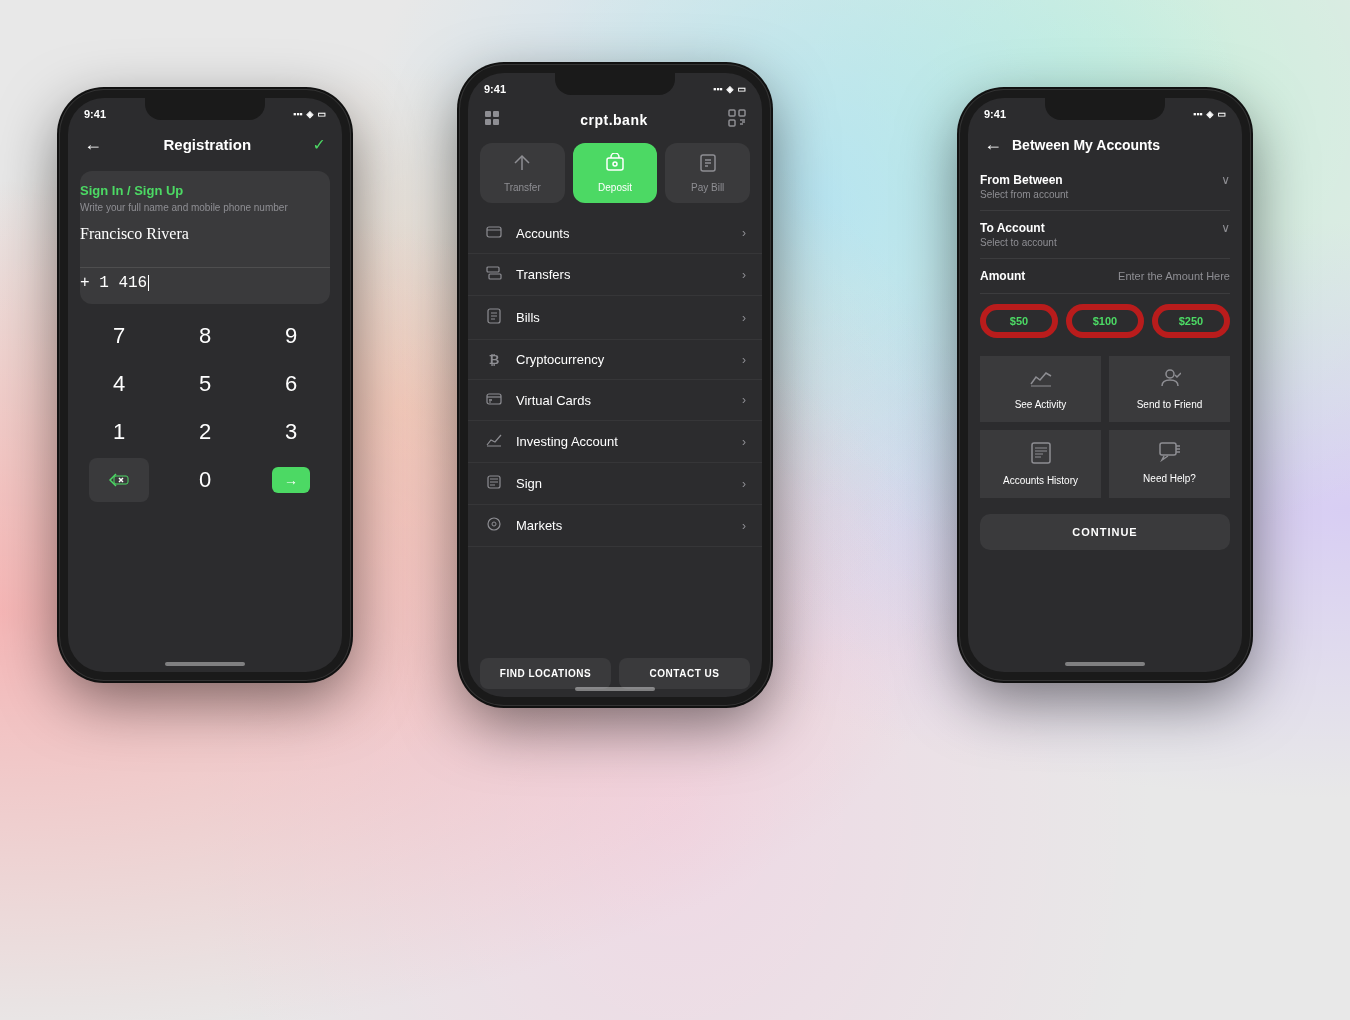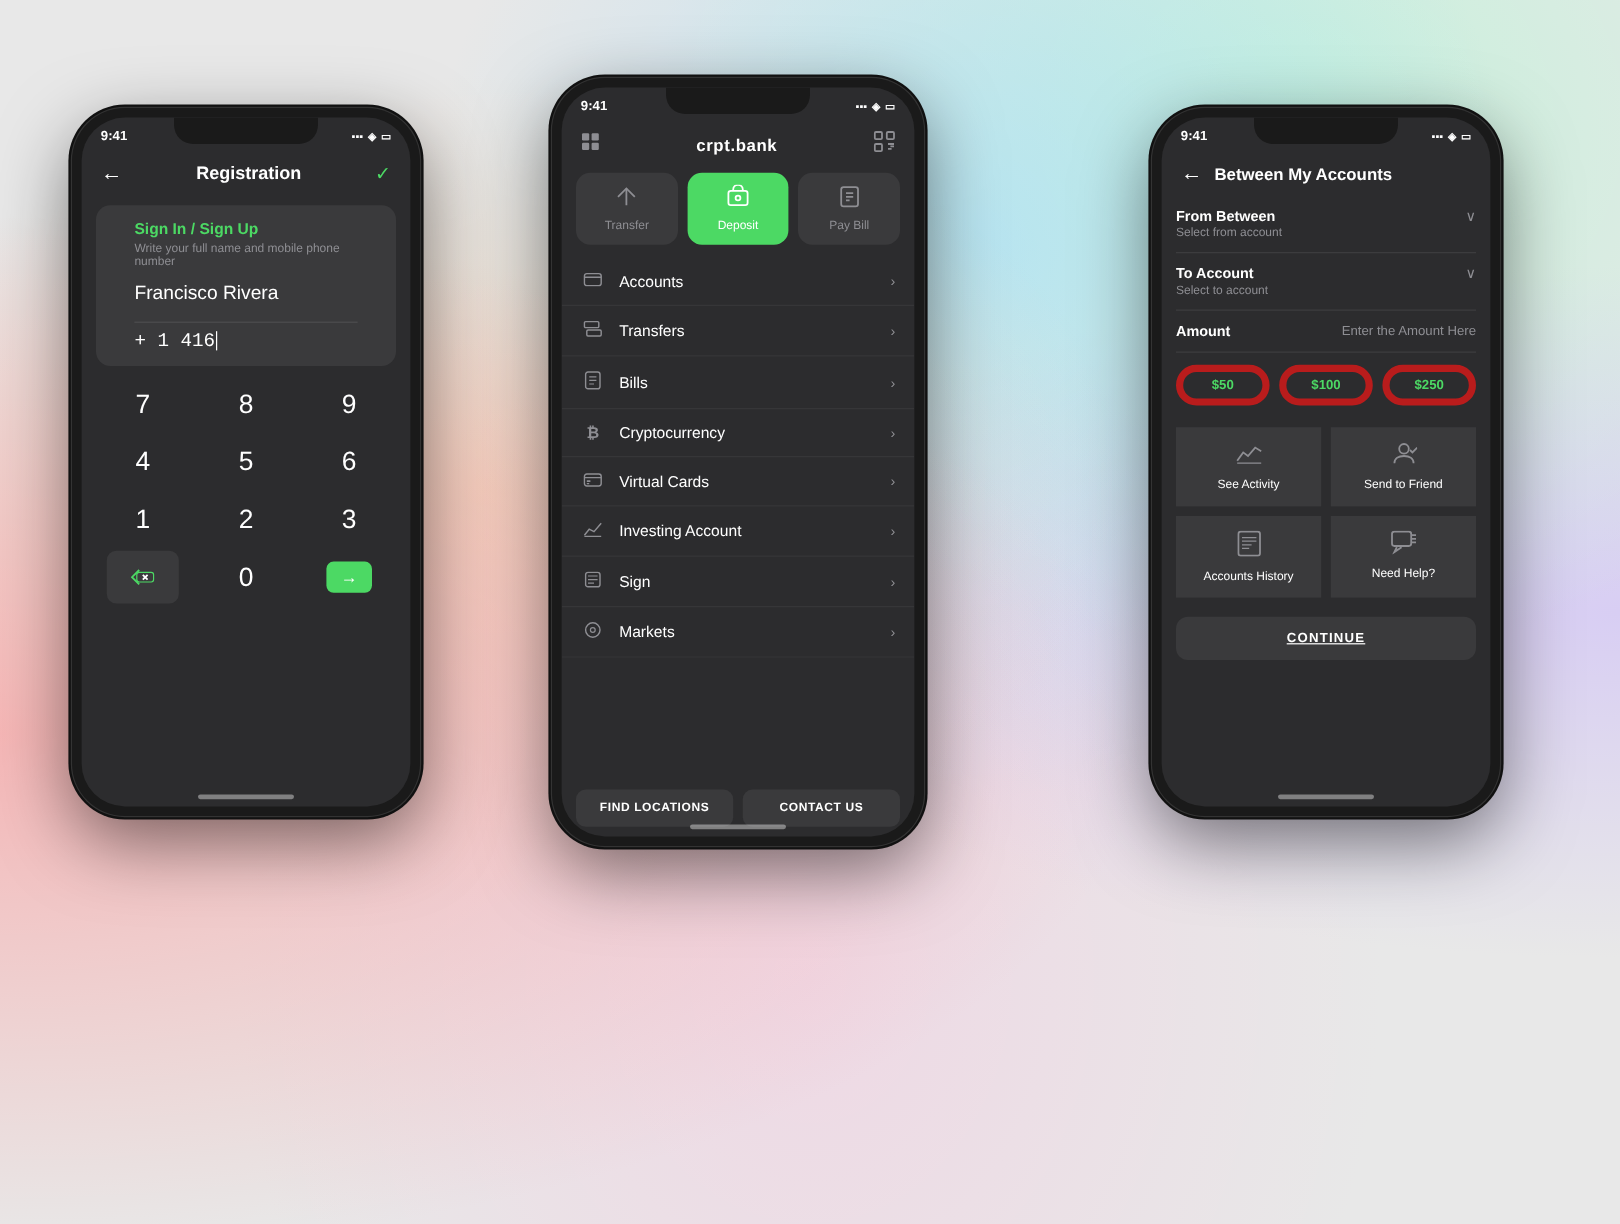--- a/index.html
+++ b/index.html
@@ -145,38 +145,38 @@
     }
     .check-icon {
       color: #4cd964;
       font-size: 16px;
     }
 
     .reg-card {
       margin: 8px 12px;
       background: #3a3a3c;
       border-radius: 12px;
-      padding: 12px 32px;
+      padding: 12px 0;
     }
     .reg-card-title {
       color: #4cd964;
       font-size: 13px;
       font-weight: 600;
       margin-bottom: 4px;
     }
     .reg-card-sub {
       color: #8e8e93;
       font-size: 10px;
       margin-bottom: 12px;
     }
     .reg-name {
       color: #fff;
       font-size: 16px;
-      font-family: Liberation Sans, sans-serif;
-      margin-bottom: 14px;
+      font-family: Liberation Serif, serif;
+      margin-bottom: 24px;
     }
     .reg-phone {
       color: #fff;
       font-size: 16px;
       font-family: 'Courier New', monospace;
     }
     .cursor {
       display: inline-block;
       width: 1px;
       height: 16px;
@@ -404,21 +404,20 @@
     .continue-btn {
       margin: 8px 0;
       background: #3a3a3c;
       border-radius: 10px;
       padding: 12px;
       text-align: center;
       font-size: 11px;
       font-weight: 700;
       color: #fff;
       letter-spacing: 1px;
-      text-decoration: underline;
     }
 
     
     .reg-divider {
       height: 1px;
       background: rgba(255,255,255,0.1);
       margin: 6px 0;
     }
   </style>
 </head>

